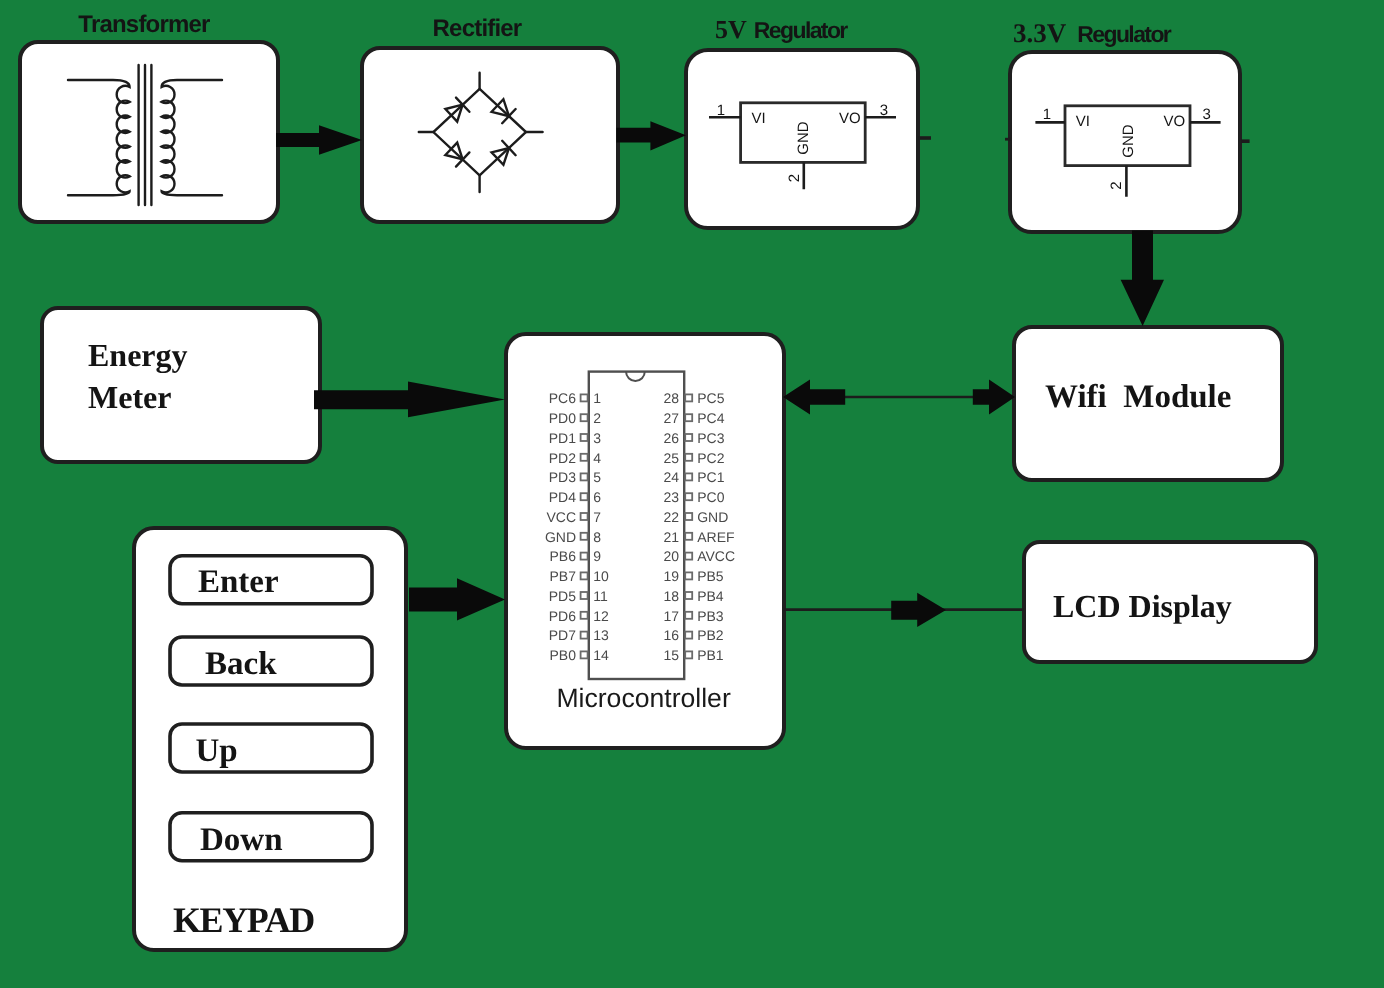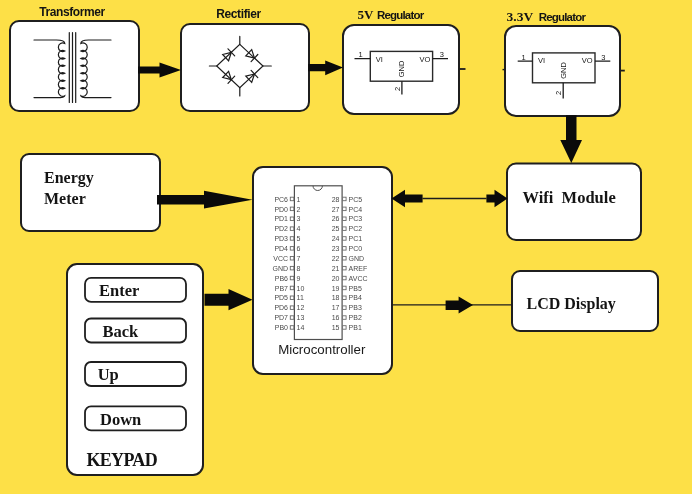--- a/index.html
+++ b/index.html
@@ -1,16 +1,16 @@
 <!DOCTYPE html>
 <html><head>
 <meta charset="utf-8">
 <style>
 html,body{margin:0;padding:0;background:#ffffff;}
-.page{position:relative;width:692px;height:494px;background:#fde047;overflow:hidden;}
+.page{position:relative;width:692px;height:494px;background:#15803d;overflow:hidden;}
 text{font-family:"Liberation Sans",sans-serif;fill:#141414;}
 .t1{font-family:"Liberation Sans",sans-serif;font-weight:bold;font-size:12px;letter-spacing:-0.4px;}
 .t2{font-family:"Liberation Sans",sans-serif;font-weight:bold;font-size:11.5px;letter-spacing:-0.8px;}
 .serb{font-family:"Liberation Serif",serif;font-weight:bold;}
 .pin{font-size:7px;fill:#4a4a4a;}
 .psq{fill:#ffffff;stroke:#6a6a6a;stroke-width:0.9;}
 .sym{stroke:#1c1c1c;stroke-width:1.2;fill:none;stroke-linecap:round;}
 .box{fill:#ffffff;stroke:#1f1f1f;stroke-width:2;}
 .thin{stroke:#1c1c1c;stroke-width:1.3;fill:none;}
 .arr{fill:#0a0a0a;stroke:none;}

